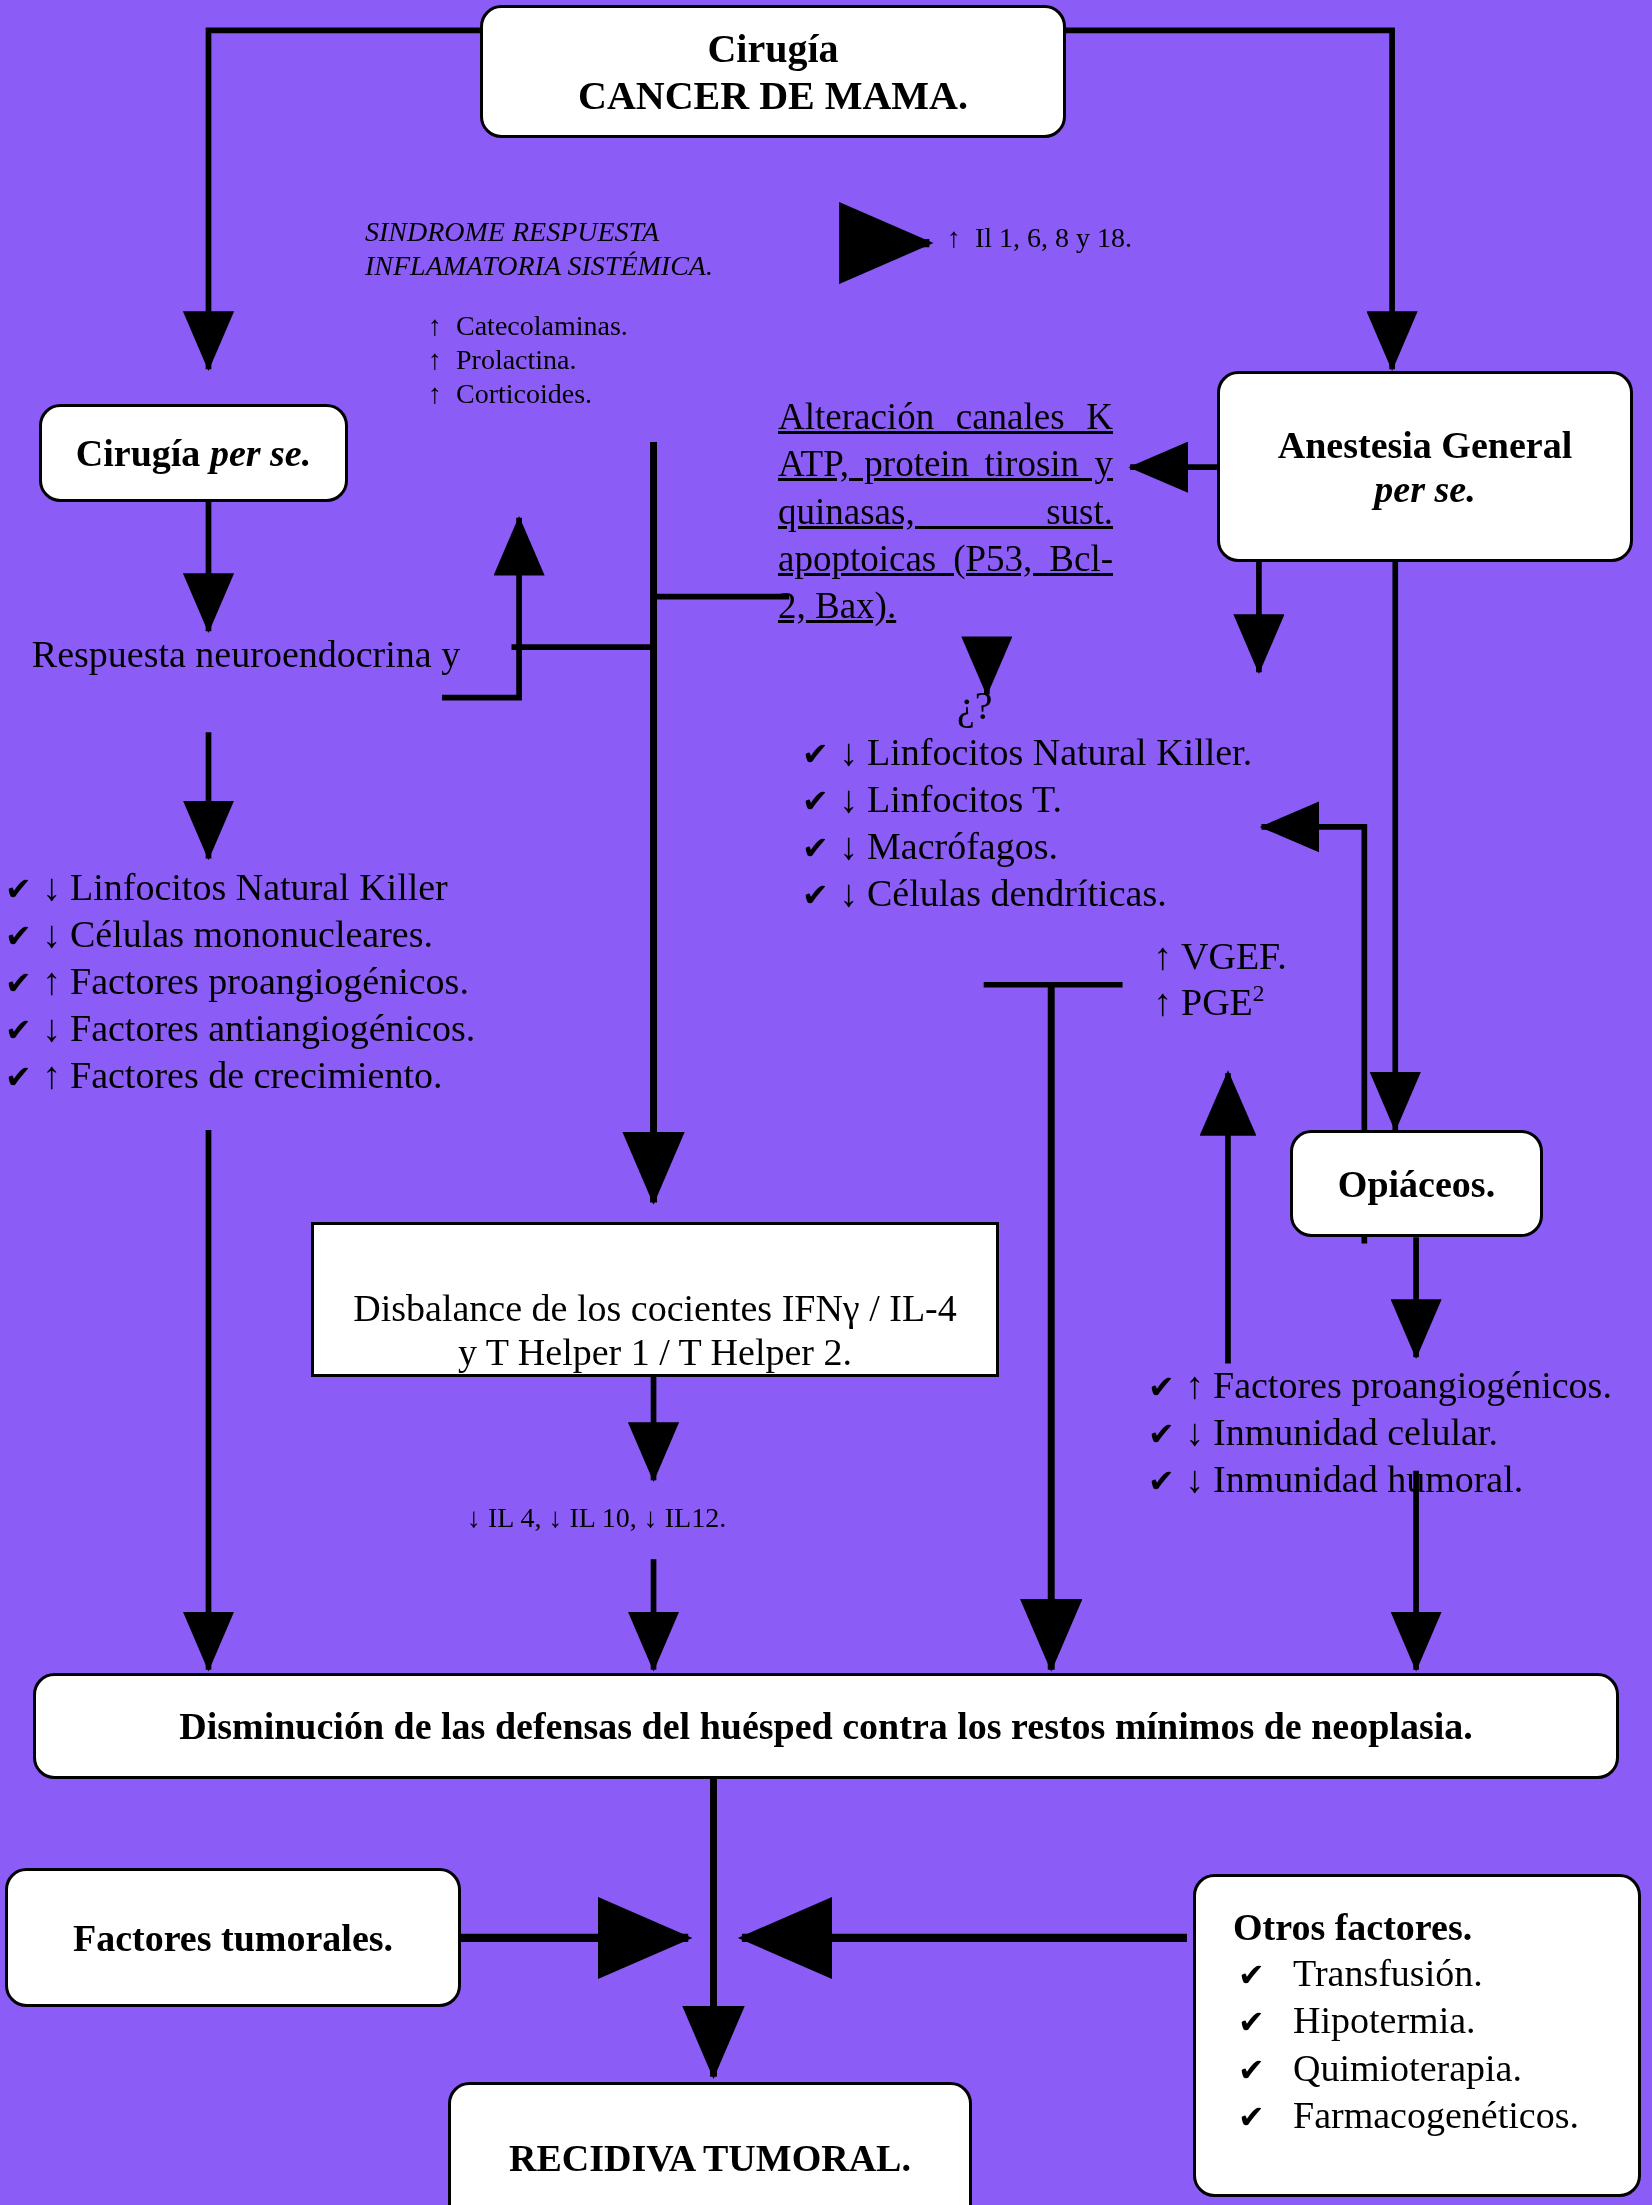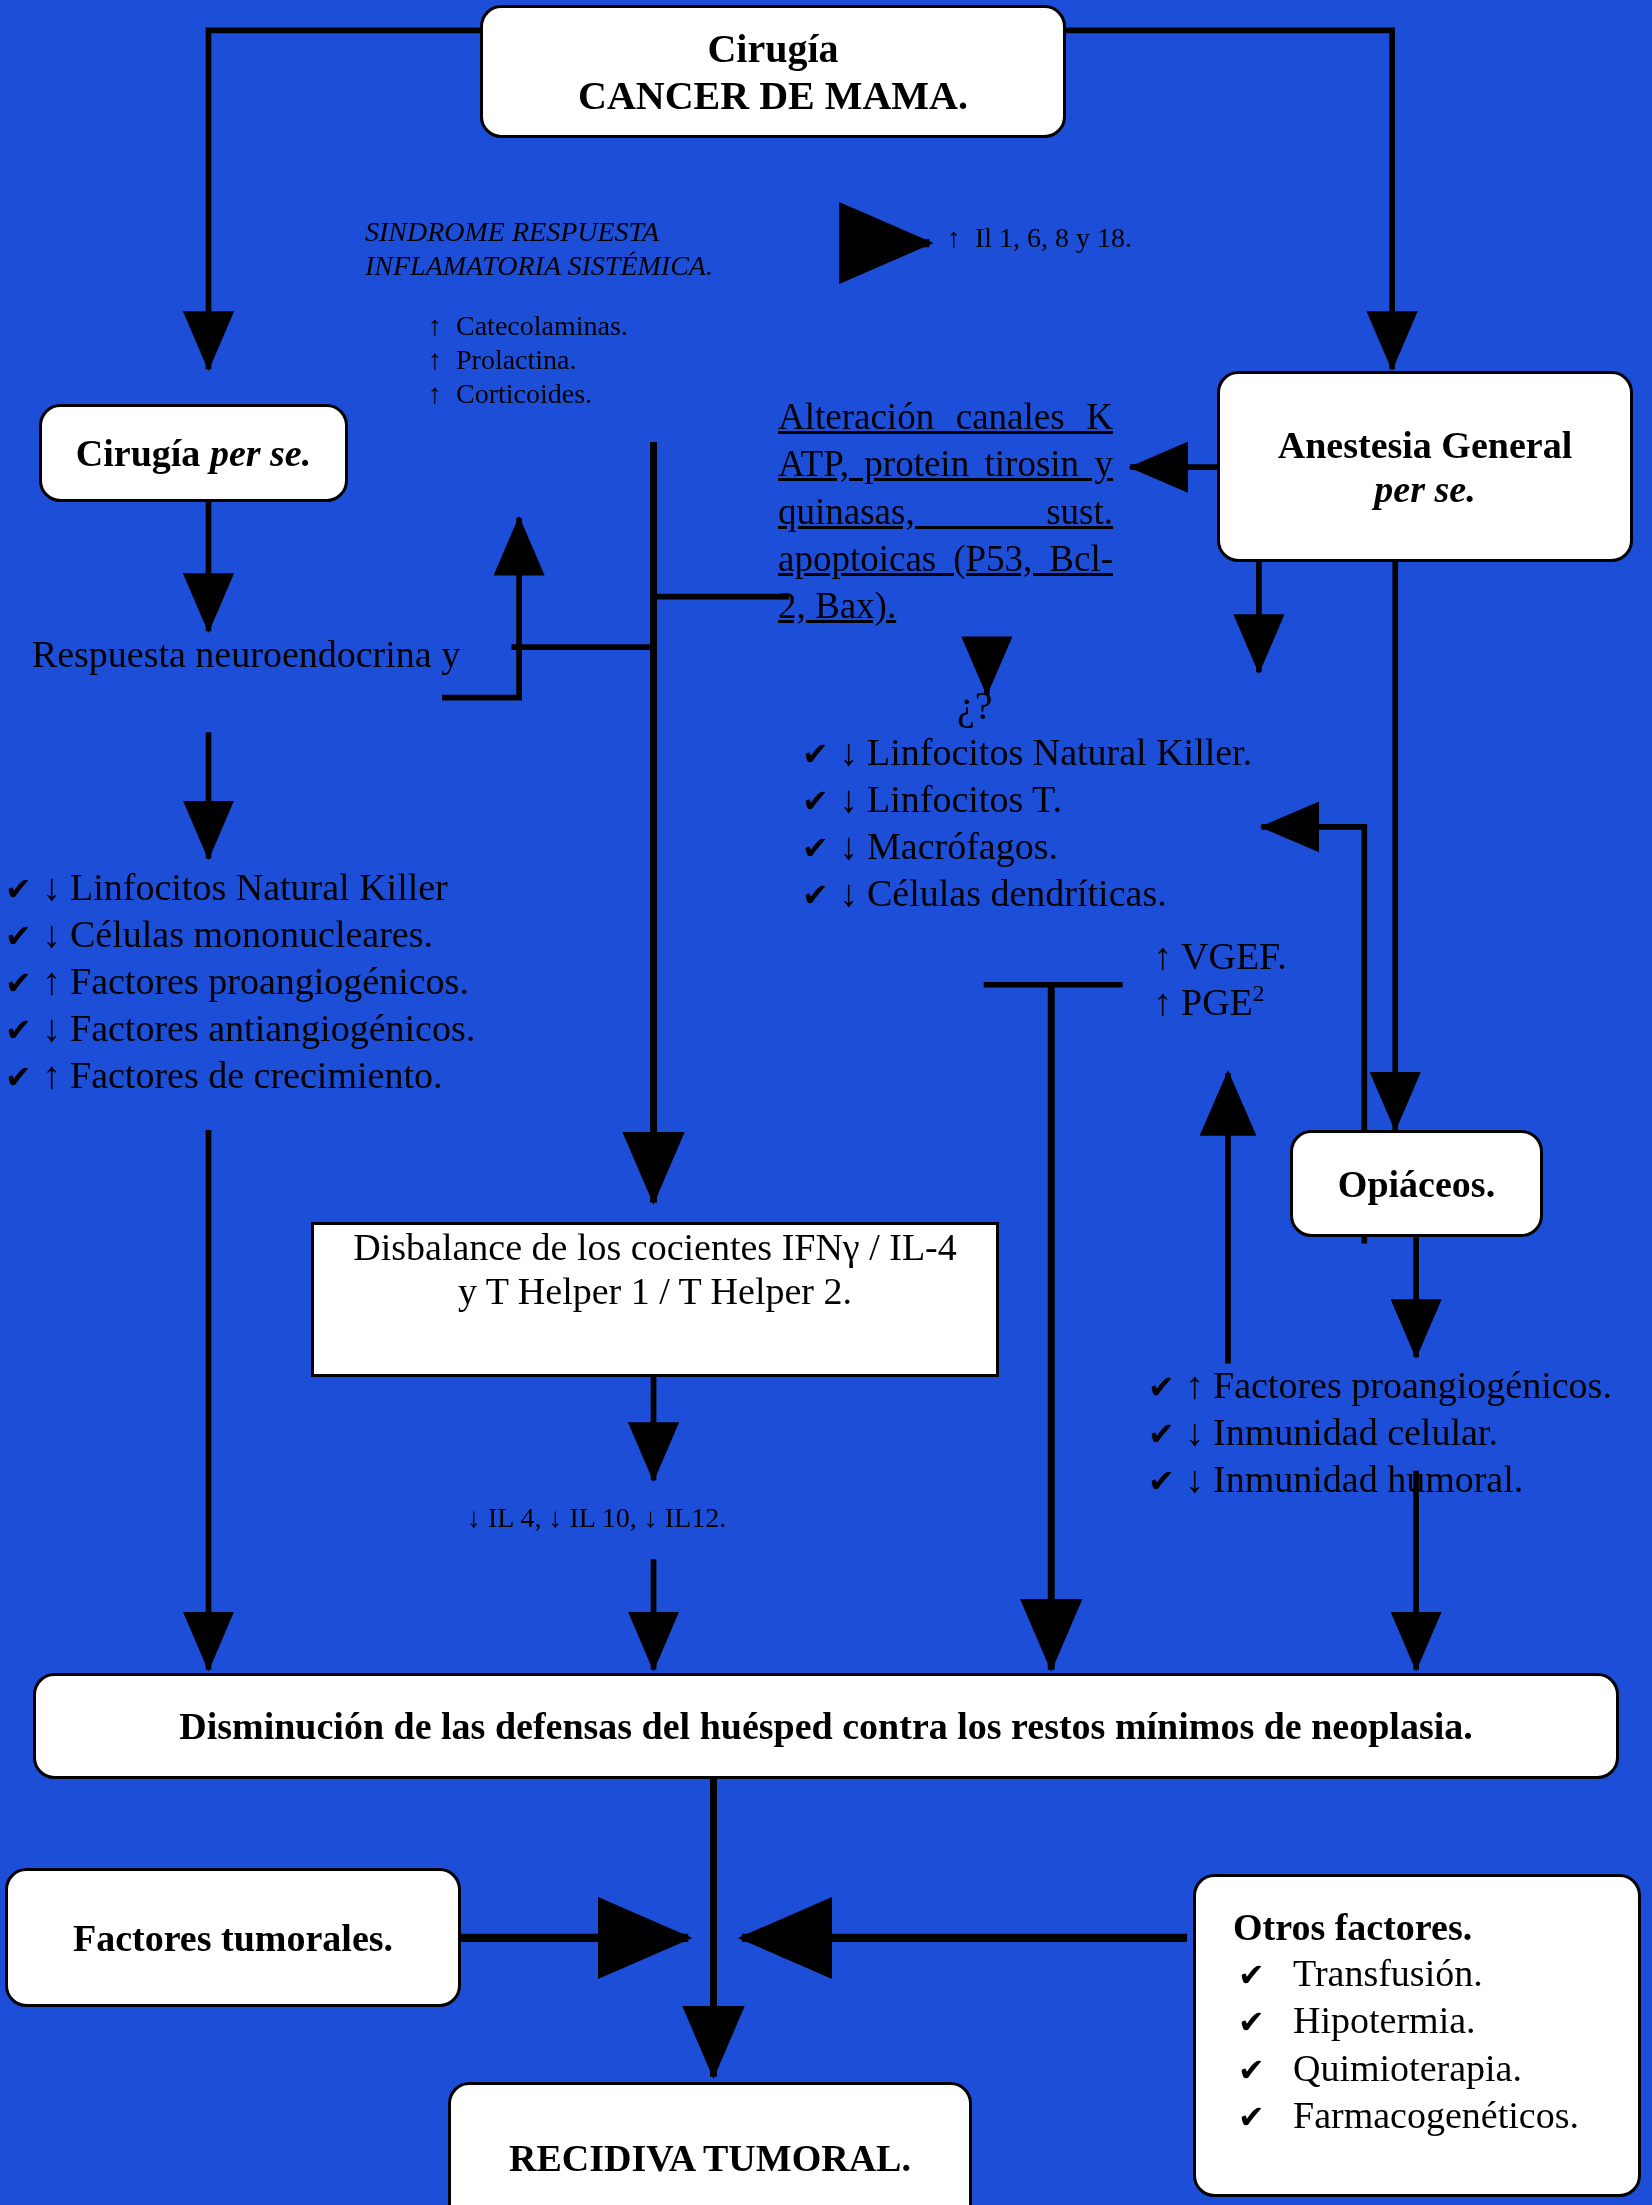--- a/index.html
+++ b/index.html
@@ -1,22 +1,22 @@
 <!DOCTYPE html>
 <html style="font-size:10px"><head>
 <meta charset="utf-8">
 <style>
   html,body{margin:0;padding:0;background:#fff;}
   body{font-family:"Liberation Serif","DejaVu Serif",serif;color:#000;}
-  #stage{position:relative;width:1653px;height:2205px;background:#1d4ed8;overflow:hidden;}
+  #stage{position:relative;width:1653px;height:2205px;background:#8b5cf6;overflow:hidden;}
   
   .rbox{position:absolute;border:3.8px solid #000;border-radius:21.5px;background:#fff;
         display:flex;align-items:center;justify-content:center;text-align:center;box-sizing:border-box;}
   .sbox{position:absolute;border:3.8px solid #000;background:#fff;
-        display:flex;align-items:center;justify-content:flex-start;text-align:center;box-sizing:border-box;}
+        display:flex;align-items:center;justify-content:flex-end;text-align:center;box-sizing:border-box;}
   .b{font-weight:bold;}
   .i{font-style:italic;}
   .bi{font-weight:bold;font-style:italic;}
   
   .txt{position:absolute;line-height:1.22;}
   .t58{font-size:37px;}
   .t60{font-size:38px;}
   .t62{font-size:28px;}
   .t64{font-size:40px;}
   ul.cks{list-style:none;margin:0;padding:0;}

